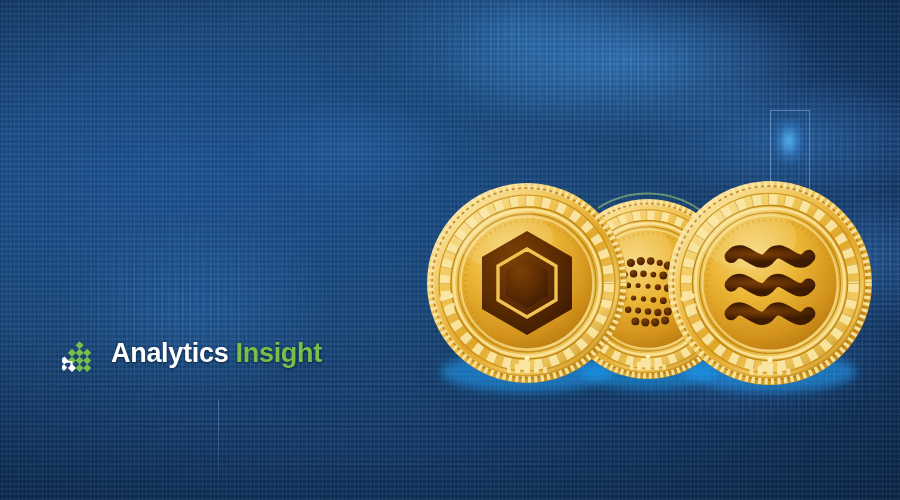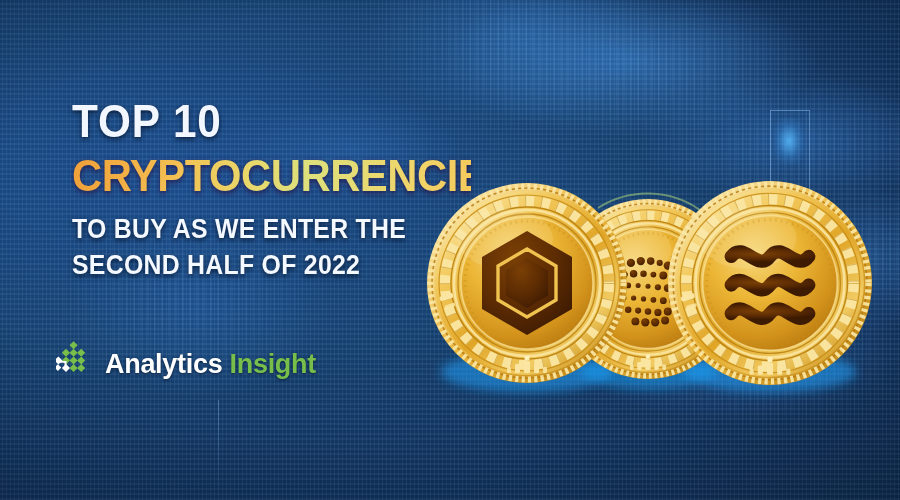--- a/index.html
+++ b/index.html
@@ -137,22 +137,22 @@
     letter-spacing:.3px;
     color:#f4f8ff;
     transform:scaleX(.92);
     transform-origin:left center;
     text-shadow:0 2px 5px rgba(2,14,34,.8);
   }
   .sub .l2{ display:block; }
 
   
   .logo{
-    position:absolute; left:56px; top:340px;
-    display:flex; align-items:flex-end; gap:11px; z-index:7;
+    position:absolute; left:62px; top:340px;
+    display:flex; align-items:flex-start; gap:11px; z-index:7;
   }
   .logo-mark{ width:38px; height:38px; display:block; }
   .logo-word{
     font-size:27px; font-weight:bold; letter-spacing:-.3px;
     color:#ffffff; line-height:1;
     text-shadow:0 1px 3px rgba(2,14,34,.7);
   }
   .logo-word .ins{ color:#77bf4a; }
 
   
@@ -326,28 +326,20 @@
       <use href="#coinDeco"></use>
       <use href="#coinDecoSide"></use>
       <g fill="none" stroke="url(#symG)" stroke-width="13" stroke-linecap="round">
         <path d="M-38,-26 C -26,-42 -12,-10 0,-26 C 12,-42 26,-10 38,-26"></path>
         <path d="M-38,2   C -26,-14 -12,18  0,2   C 12,-14 26,18  38,2"></path>
         <path d="M-38,30  C -26,14  -12,46  0,30  C 12,14  26,46  38,30"></path>
       </g>
     </g>
   </svg>
 
-  <div class="copy">
-    <div class="kicker">TOP 10</div>
-    <div class="headline">CRYPTOCURRENCIES</div>
-    <div class="sub">
-      <span class="l1">TO BUY AS WE ENTER THE</span>
-      <span class="l2">SECOND HALF OF 2022</span>
-    </div>
-  </div>
 
   <div class="logo">
     <svg class="logo-mark" viewBox="0 0 40 40">
       <g fill="#77bf4a">
         <rect x="15.5" y="2.5" width="6" height="6" transform="rotate(45 18.5 5.5)"></rect>
         <rect x="7.5" y="10.5" width="6" height="6" transform="rotate(45 10.5 13.5)"></rect>
         <rect x="15.5" y="10.5" width="6" height="6" transform="rotate(45 18.5 13.5)"></rect>
         <rect x="23.5" y="10.5" width="6" height="6" transform="rotate(45 26.5 13.5)"></rect>
         <rect x="7.5" y="18.5" width="6" height="6" transform="rotate(45 10.5 21.5)"></rect>
         <rect x="15.5" y="18.5" width="6" height="6" transform="rotate(45 18.5 21.5)"></rect>

